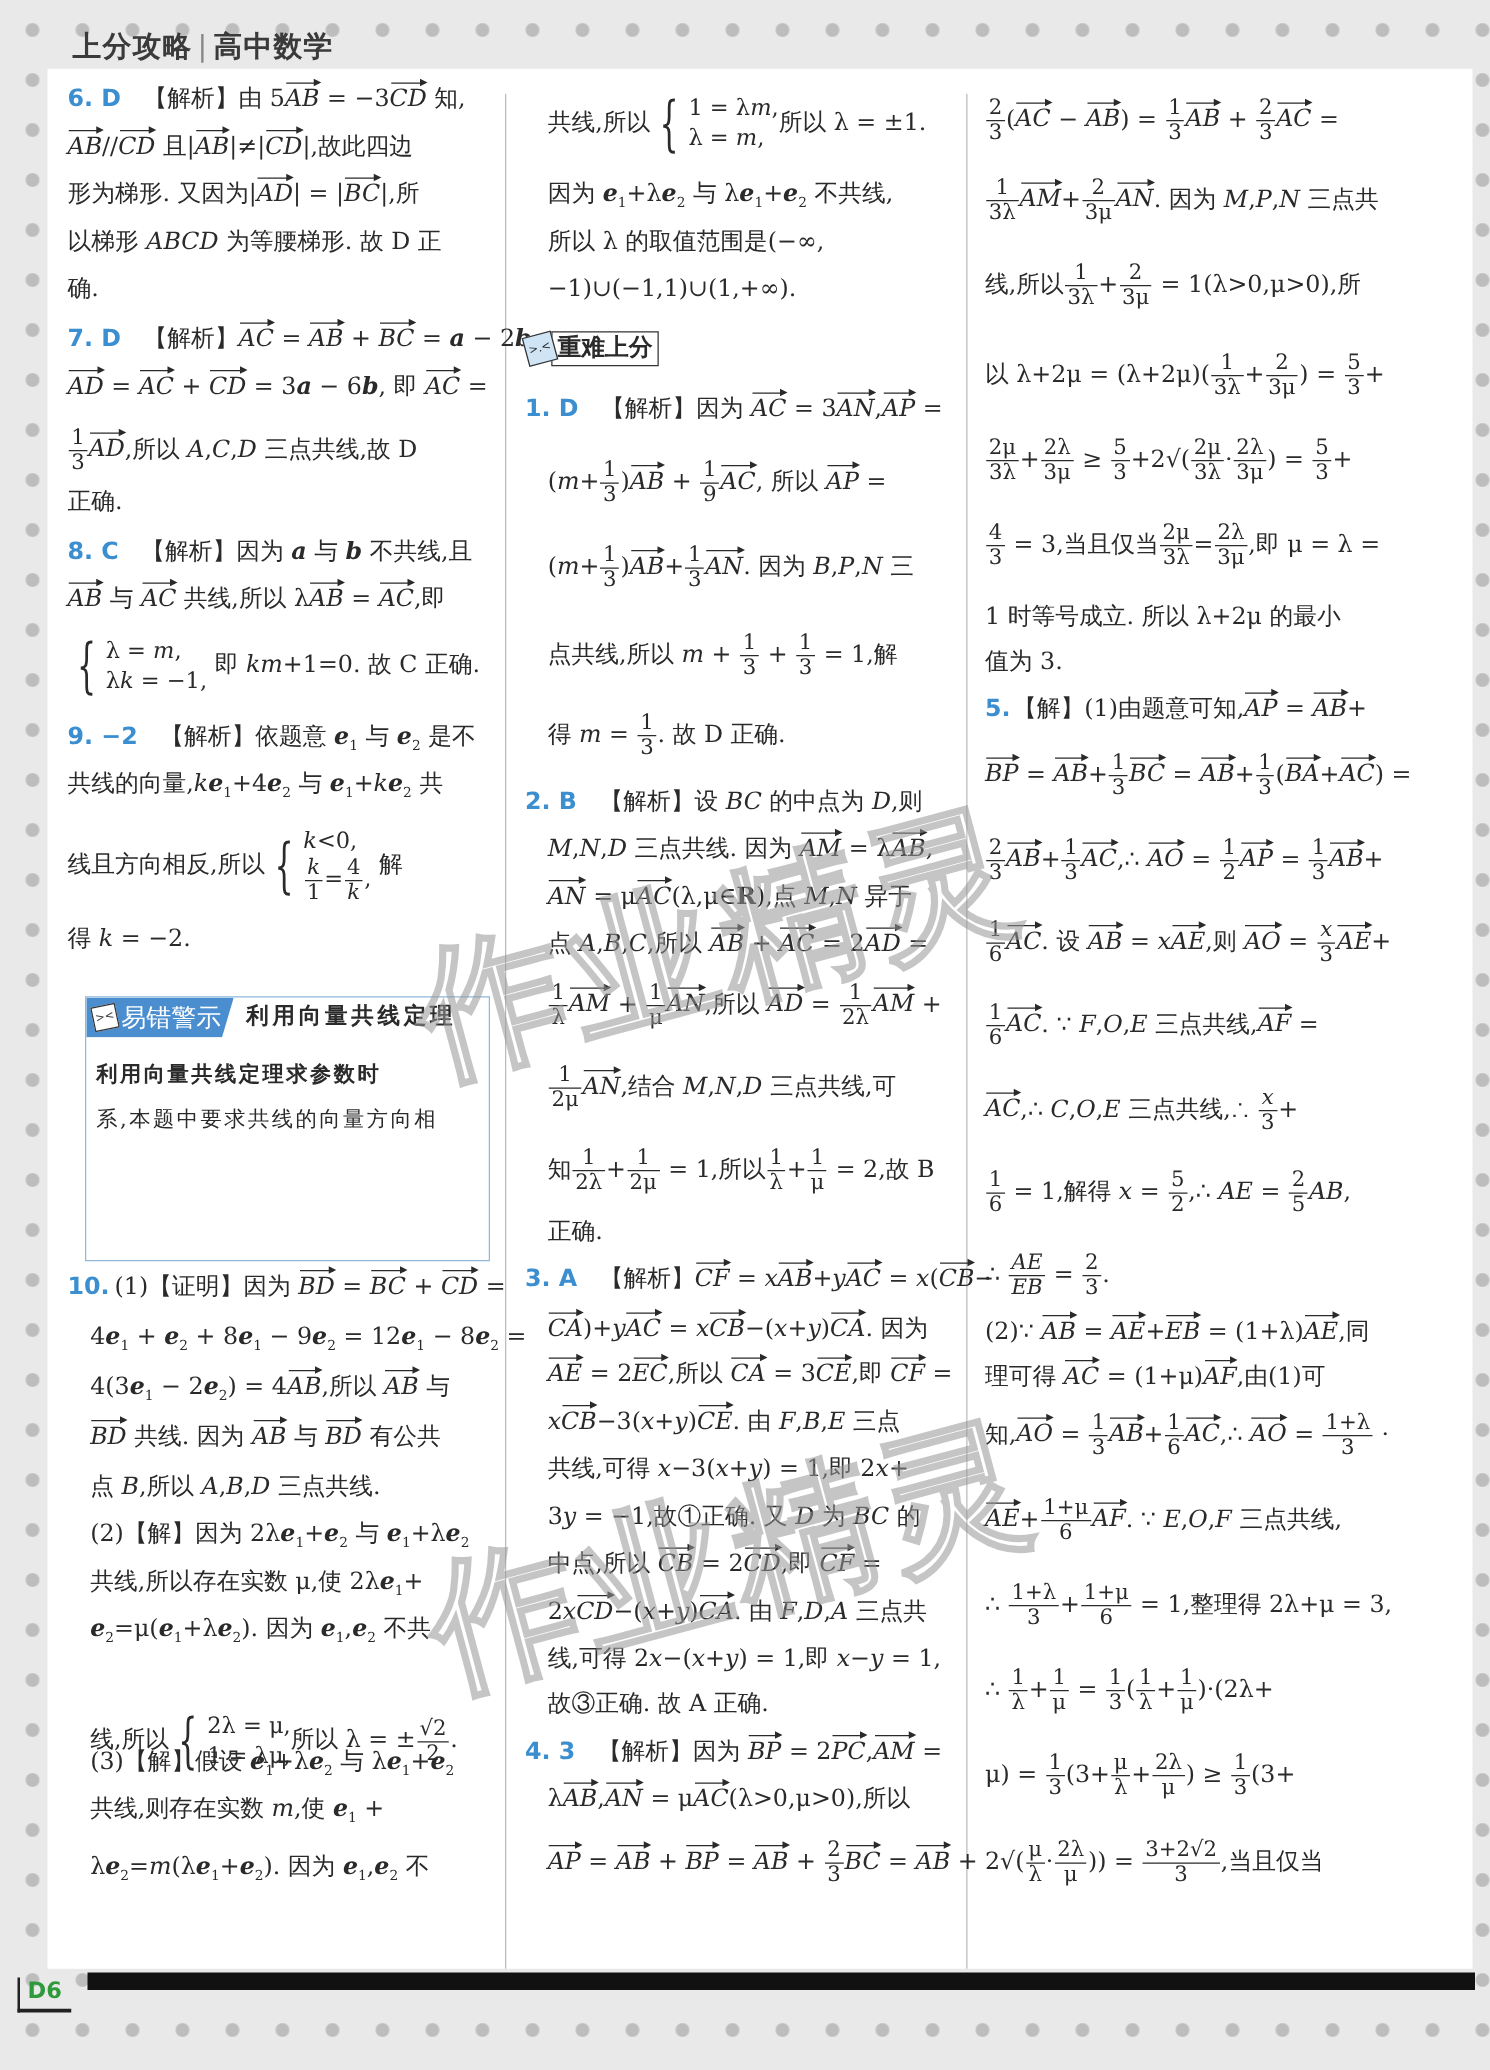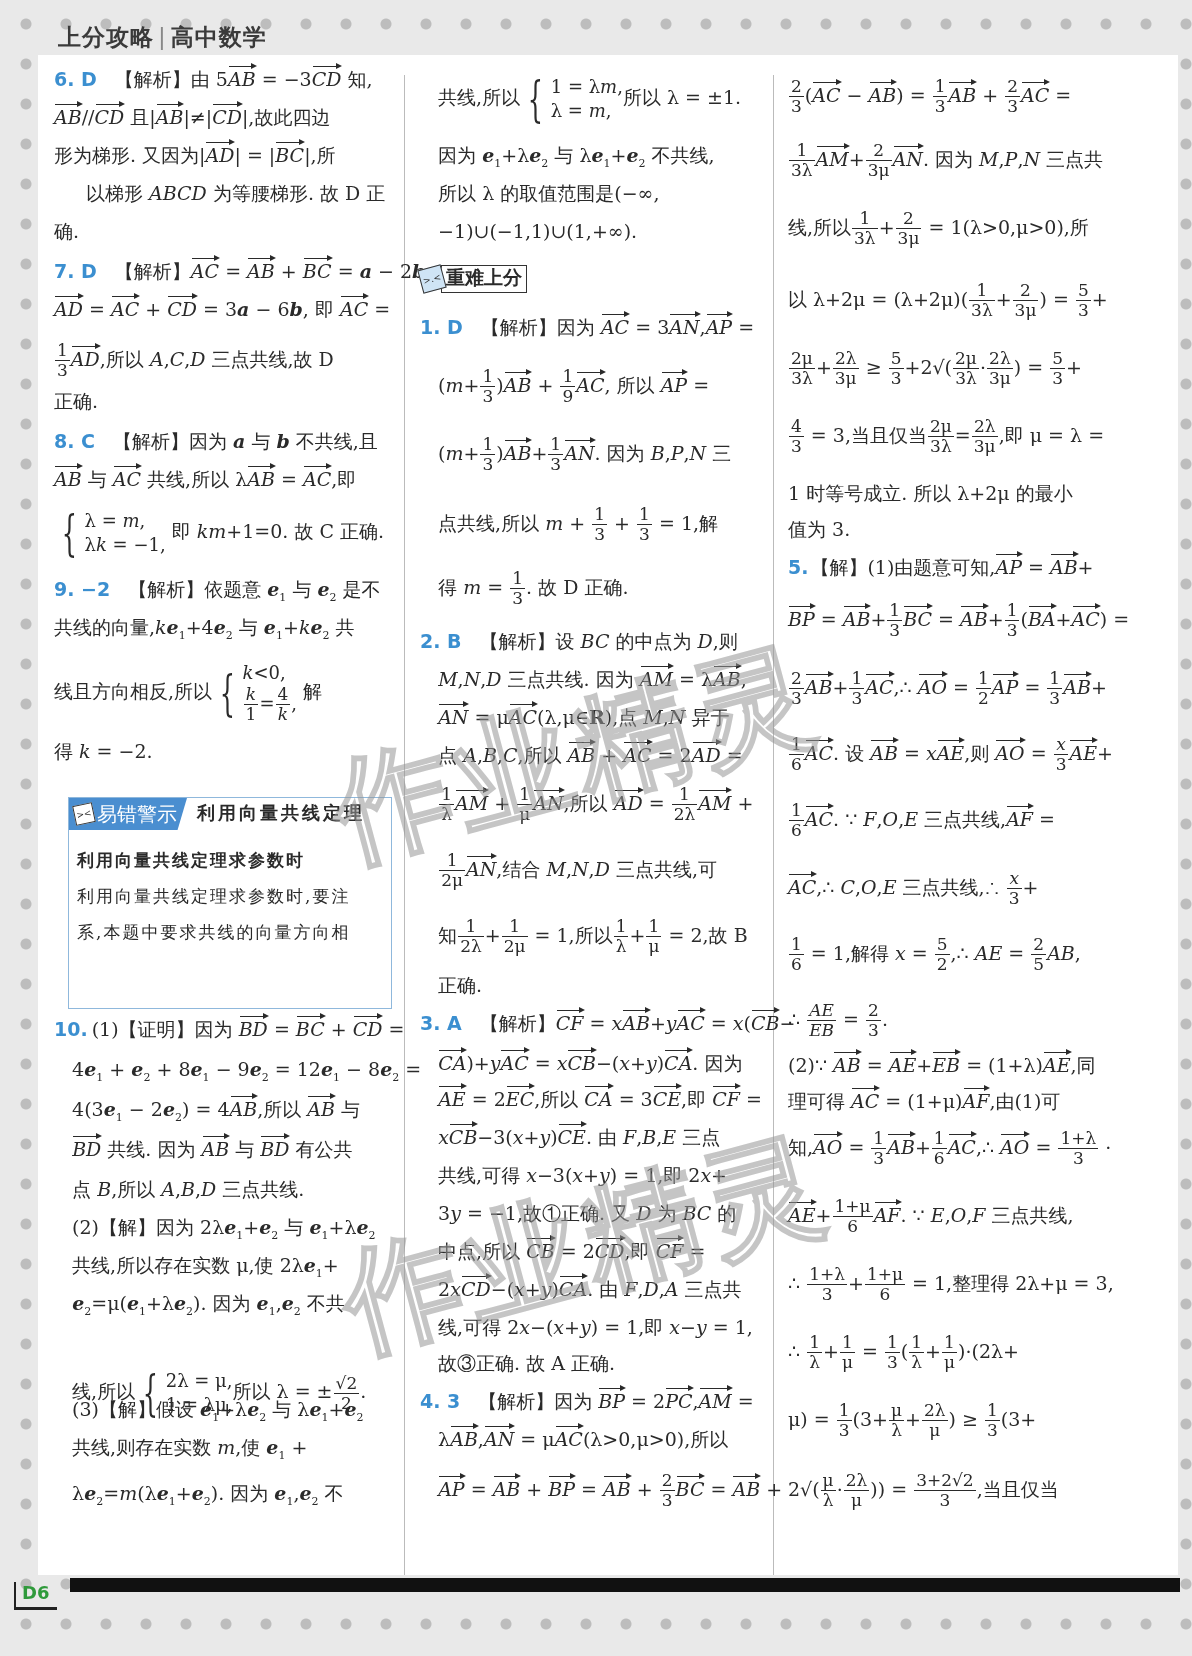--- a/index.html
+++ b/index.html
@@ -36,21 +36,21 @@
   .warn-head{position:absolute;left:0;top:0;height:34px;width:322px;}
   .warn-badge{position:absolute;left:0;top:0;height:32px;width:118px;background:#4a8ed0;color:#fff;
               font-family:"DejaVu Sans","Liberation Sans",sans-serif;font-size:20px;line-height:32px;padding-left:28px;box-sizing:border-box;
               clip-path:polygon(0 0,100% 0,92% 100%,0 100%);}
   .warn-icon{position:absolute;left:5px;top:6px;width:18px;height:18px;background:#fff;border:1.5px solid #333;transform:rotate(-12deg);font-size:9px;line-height:18px;text-align:center;color:#333;}
   .warn-title{position:absolute;left:128px;top:4px;font-weight:bold;font-size:18px;letter-spacing:3px;}
   .warn-body{position:absolute;left:8px;top:44px;font-size:17px;line-height:36px;letter-spacing:2px;}
   .warn-body .bold{font-weight:bold;}
   .sec-badge{position:absolute;display:flex;align-items:center;}
   .sec-icon{width:22px;height:22px;background:#cfe4f5;border:1.5px solid #333;transform:rotate(-15deg);font-size:9px;text-align:center;line-height:22px;}
-  .sec-label{border:1.5px solid #333;padding:0 4px;font-family:Liberation Mono, monospace;font-weight:bold;font-size:19px;line-height:26px;margin-left:-3px;}
+  .sec-label{border:1.5px solid #333;padding:0 4px;font-family:Liberation Sans, sans-serif;font-weight:bold;font-size:19px;line-height:26px;margin-left:-3px;}
   .watermark{position:absolute;font-family:"DejaVu Sans","Liberation Sans",sans-serif;font-size:118px;font-weight:bold;
              color:transparent;-webkit-text-stroke:2px rgba(150,150,150,.55);transform:rotate(-15deg);letter-spacing:6px;pointer-events:none;}
   .footer-bar{position:absolute;left:70px;top:1578px;width:1110px;height:14px;background:#111;}
   .footer-pg{position:absolute;left:14px;top:1582px;font-family:"DejaVu Sans","Liberation Sans",sans-serif;font-weight:bold;color:#2f9a3b;font-size:18px;
              border-left:2px solid #222;border-bottom:3px solid #222;padding:0 8px 4px 6px;}
 </style>
 </head>
 <body>
 
 <div class="dots"></div>
@@ -67,28 +67,27 @@
     <div class="warn">
       <div class="warn-head">
         <div class="warn-badge">
           <span class="warn-icon">&gt;&lt;</span>
           <span>易错警示</span>
         </div>
         <div class="warn-title">利用向量共线定理</div>
       </div>
       <div class="warn-body">
         <div class="bold">利用向量共线定理求参数时</div>
-        <div>利用向量共线定理求参数时,要注</div>
         <div>系,本题中要求共线的向量方向相</div>
       </div>
     </div>
   <div class="ln" style="top: 0px;"><span class="qn">6. D</span><span class="tag">【解析】</span>由 5<span class="vec">AB</span> = −3<span class="vec">CD</span> 知,</div>
       <div class="ln" style="top: 38px;"><span class="vec">AB</span>//<span class="vec">CD</span> 且|<span class="vec">AB</span>|≠|<span class="vec">CD</span>|,故此四边</div>
       <div class="ln" style="top: 76px;">形为梯形. 又因为|<span class="vec">AD</span>| = |<span class="vec">BC</span>|,所</div>
-      <div class="ln" style="top: 114px; margin-left: 32px;">以梯形 <i>ABCD</i> 为等腰梯形. 故 D 正</div>
+      <div class="ln" style="top: 114px;">以梯形 <i>ABCD</i> 为等腰梯形. 故 D 正</div>
       <div class="ln" style="top: 152px;">确.</div>
       <div class="ln" style="top: 192px;"><span class="qn">7. D</span><span class="tag">【解析】</span><span class="vec">AC</span> = <span class="vec">AB</span> + <span class="vec">BC</span> = <b class="v">a</b> − 2<b class="v">b</b>,</div>
       <div class="ln" style="top: 230px;"><span class="vec">AD</span> = <span class="vec">AC</span> + <span class="vec">CD</span> = 3<b class="v">a</b> − 6<b class="v">b</b>, 即 <span class="vec">AC</span> =</div>
       <div class="ln" style="top: 272px;"><span class="fr"><span class="n">1</span><span>3</span></span><span class="vec">AD</span>,所以 <i>A</i>,<i>C</i>,<i>D</i> 三点共线,故 D</div>
       <div class="ln" style="top: 322px;">正确.</div>
       <div class="ln" style="top: 362px;"><span class="qn">8. C</span><span class="tag">【解析】</span>因为 <b class="v">a</b> 与 <b class="v">b</b> 不共线,且</div>
       <div class="ln" style="top: 400px;"><span class="vec">AB</span> 与 <span class="vec">AC</span> 共线,所以 λ<span class="vec">AB</span> = <span class="vec">AC</span>,即</div>
       <div class="ln" style="top: 440px;"><span class="brace"><span class="b">{</span><span class="rows">λ = <i>m</i>,<br>λ<i>k</i> = −1,</span></span> 即 <i>km</i>+1=0. 故 C 正确.</div>
       <div class="ln" style="top: 510px;"><span class="qn">9. −2</span><span class="tag">【解析】</span>依题意 <b class="v">e</b><sub>1</sub> 与 <b class="v">e</b><sub>2</sub> 是不</div>
       <div class="ln" style="top: 548px;">共线的向量,<i>k</i><b class="v">e</b><sub>1</sub>+4<b class="v">e</b><sub>2</sub> 与 <b class="v">e</b><sub>1</sub>+<i>k</i><b class="v">e</b><sub>2</sub> 共</div>

